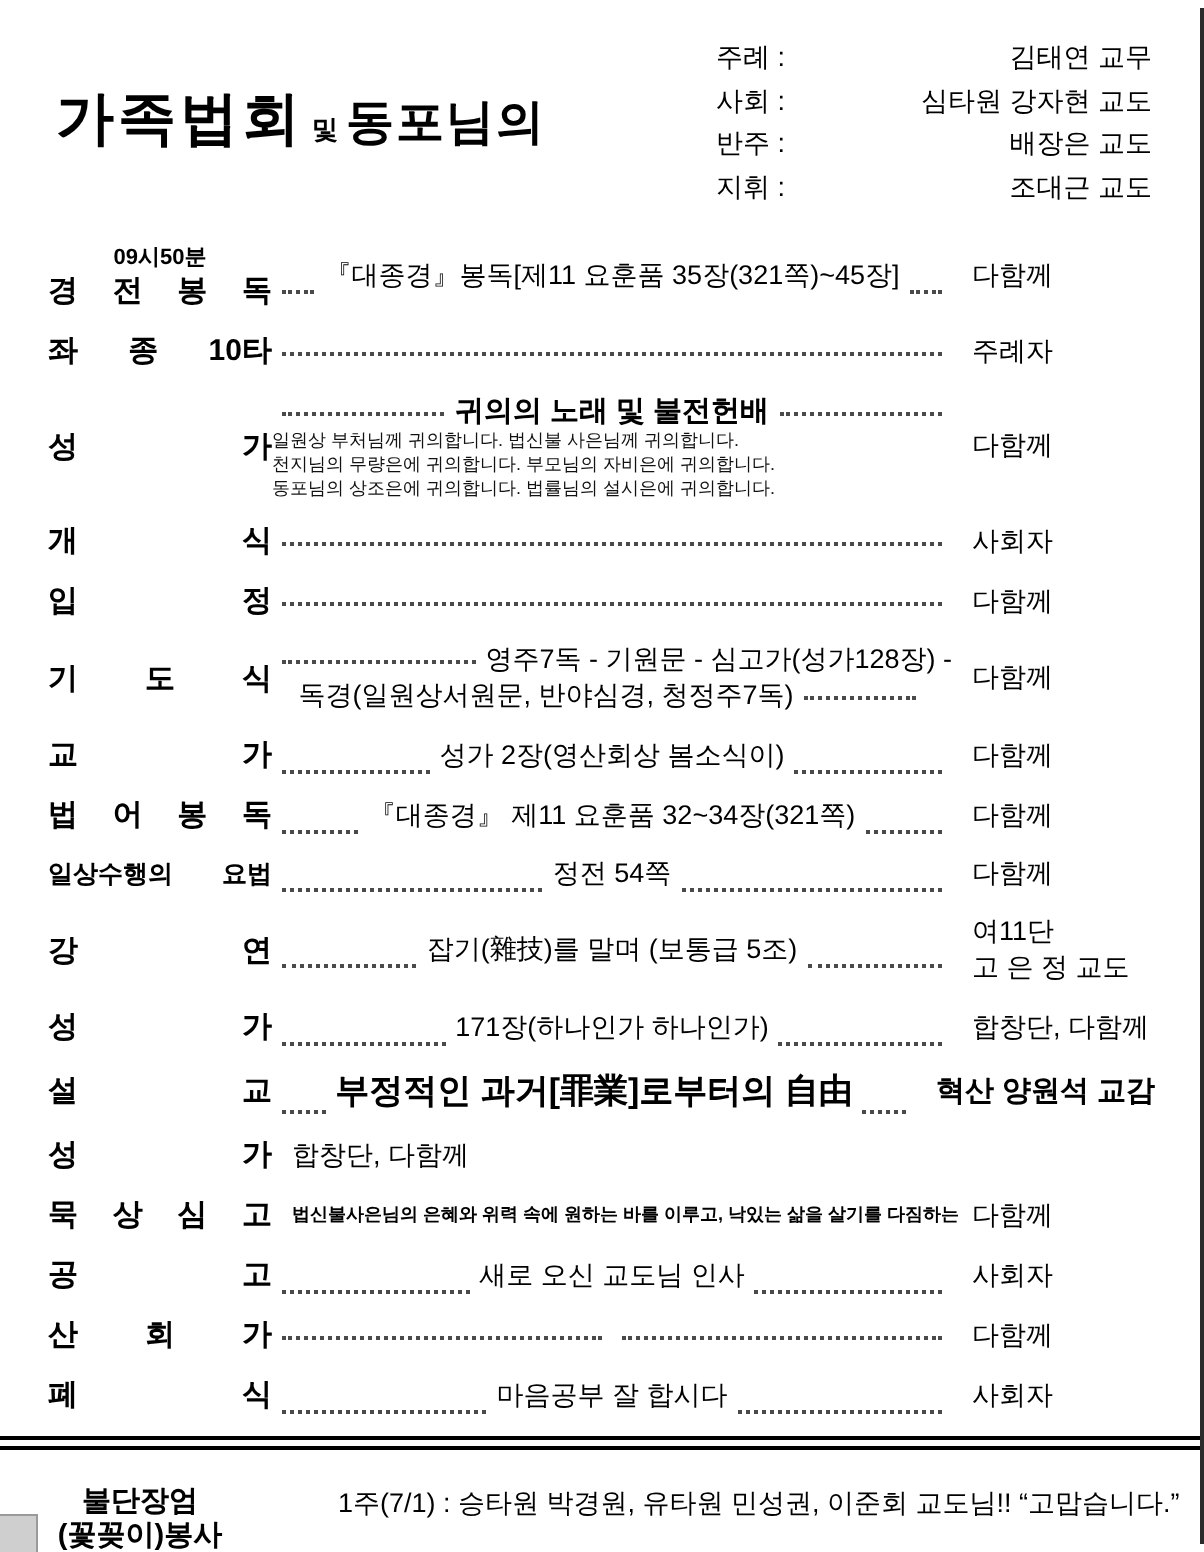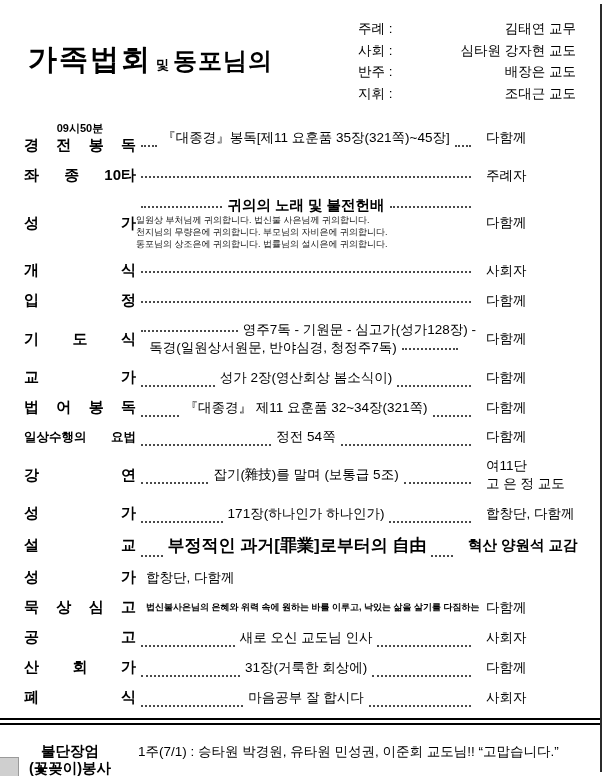--- a/index.html
+++ b/index.html
@@ -36,21 +36,21 @@
   .hymn-head{display:flex;align-items:center;font-weight:bold;font-size:14.5px;}
   .hymn-small{font-size:9px;line-height:1.3;font-weight:normal;color:#111;}
   .prayer-line{display:flex;align-items:center;white-space:nowrap;}
   .sermon .ctext{font-size:17px;font-weight:bold;}
   .sermon .perf{font-size:14.5px;font-weight:bold;width:118px;}
   .meditation .ctext{font-size:9px;font-weight:bold;}
   
   .double-rule{border-top:2px solid #000;border-bottom:2px solid #000;height:3px;margin-top:4px;}
   .frow{display:flex;align-items:flex-start;padding:18px 10px;}
   .flabel{width:120px;flex-shrink:0;text-align:center;font-weight:bold;font-size:14.5px;line-height:1.12;}
-  .fcontent{flex:1;font-size:13.5px;padding-left:8px;}
+  .fcontent{flex:1;font-size:13.5px;padding-left:8px;margin-left:31px;}
   .gray{background:#d8d8d8;}
   .mission-line{font-size:14px;margin:2px 0;}
   .mission-strong{font-size:16px;font-weight:bold;}
   
   .right-edge{position:absolute;top:4px;right:0;width:2px;height:768px;background:#2b2b2b;}
   .corner-box{position:absolute;left:0;bottom:0;width:18px;height:18px;background:#cfcfcf;border-top:1px solid #9a9a9a;border-right:1px solid #9a9a9a;}
 </style>
 </head>
 <body>
 
@@ -231,21 +231,20 @@
         <span class="ctext">새로 오신 교도님 인사</span>
         <span class="leader"></span>
         </div>
       <div class="perf">사회자</div>
     </div>
 
     <div class="row">
       <div class="lbl">산 회 가</div>
       <div class="mid">
           <span class="leader"></span>
-        <span class="ctext">31장(거룩한 회상에)</span>
         <span class="leader"></span>
         </div>
       <div class="perf">다함께</div>
     </div>
 
     <div class="row">
       <div class="lbl">폐 식</div>
       <div class="mid">
           <span class="leader"></span>
         <span class="ctext">마음공부 잘 합시다</span>

